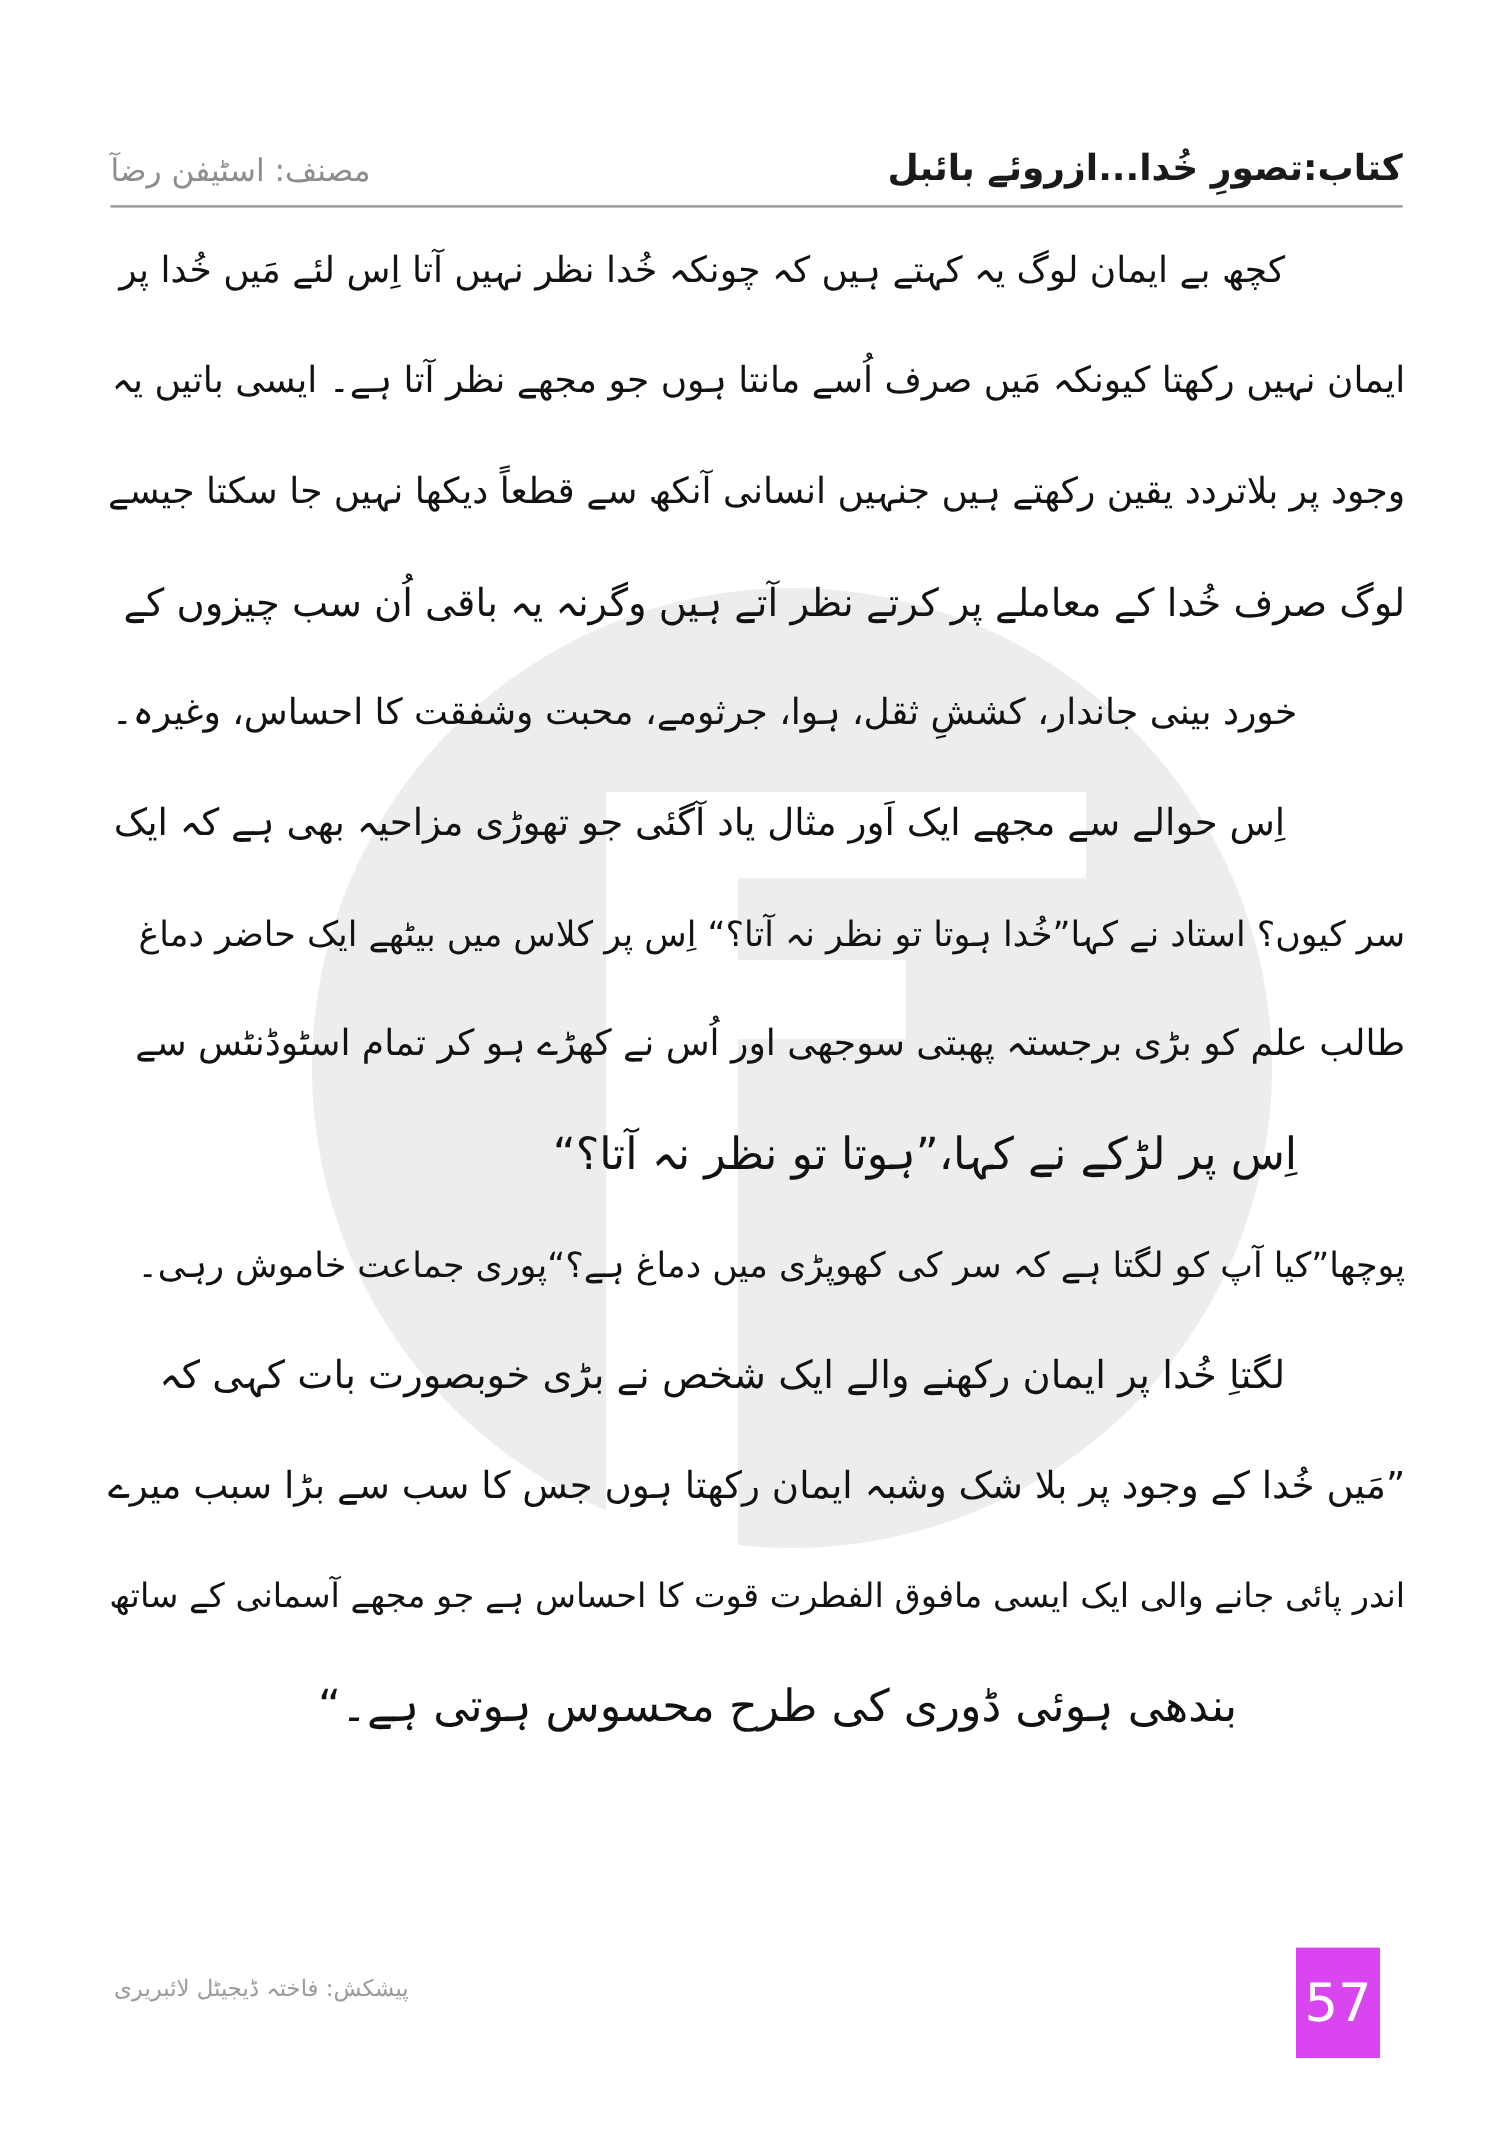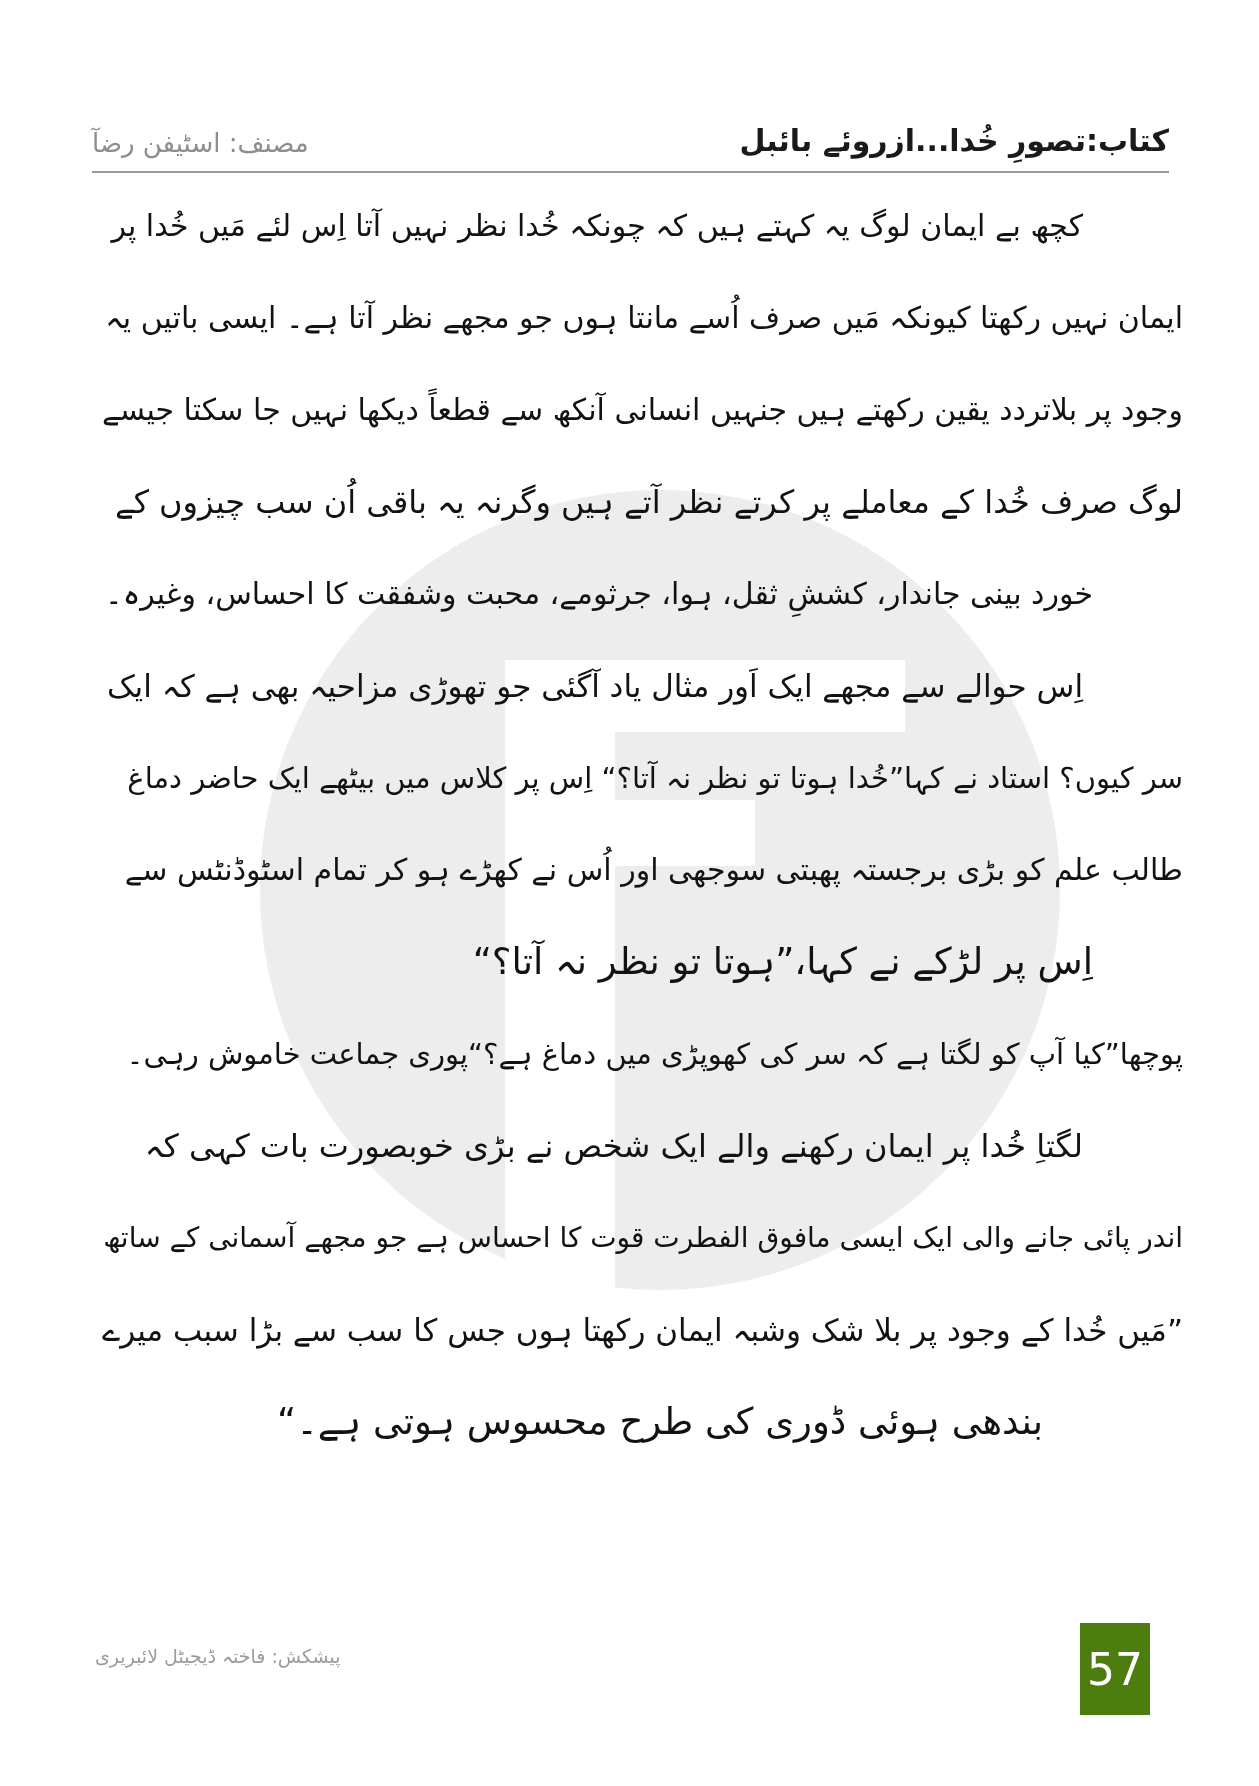--- a/index.html
+++ b/index.html
@@ -33,21 +33,21 @@
     border-radius:50%;
     overflow:hidden;
     z-index:0;
   }
   .wm-bar{position:absolute;background:#ffffff;}
   .wm-v {left:245px;top:170px;width:110px;height:630px;}
   .wm-a1{left:245px;top:170px;width:400px;height:72px;}
   .wm-a2{left:245px;top:310px;width:250px;height:66px;}
   
   .body-text{
-    position:absolute;left:90px;right:76px;top:180px;
+    position:absolute;left:90px;right:88px;top:180px;
     z-index:1;
   }
   .line{
     direction:rtl;
     text-align:right;
     white-space:nowrap;
     height:92px;line-height:92px;
     font-size:37px;color:#121212;
     overflow:hidden;
   }
@@ -95,24 +95,24 @@
     </div>
     <div>
       <div class="line ind" style="font-size: 31px;">اِس حوالے سے مجھے ایک اَور مثال یاد آگئی جو تھوڑی مزاحیہ بھی ہے کہ ایک</div>
       <div class="line" style="font-size: 29px;">سر کیوں؟ استاد نے کہا”خُدا ہوتا تو نظر نہ آتا؟“ اِس پر کلاس میں بیٹھے ایک حاضر دماغ</div>
       <div class="line" style="font-size: 30px;">طالب علم کو بڑی برجستہ پھبتی سوجھی اور اُس نے کھڑے ہو کر تمام اسٹوڈنٹس سے</div>
       <div class="line ind-last">اِس پر لڑکے نے کہا،”ہوتا تو نظر نہ آتا؟“</div>
       <div class="line" style="font-size: 29px;">پوچھا”کیا آپ کو لگتا ہے کہ سر کی کھوپڑی میں دماغ ہے؟“پوری جماعت خاموش رہی۔</div>
     </div>
     <div>
       <div class="line ind" style="font-size: 32px;">لگتاِ خُدا پر ایمان رکھنے والے ایک شخص نے بڑی خوبصورت بات کہی کہ</div>
+      <div class="line" style="font-size: 31px;">”مَیں خُدا کے وجود پر بلا شک وشبہ ایمان رکھتا ہوں جس کا سب سے بڑا سبب میرے</div>
       <div class="line" style="font-size: 28px;">اندر پائی جانے والی ایک ایسی مافوق الفطرت قوت کا احساس ہے جو مجھے آسمانی کے ساتھ</div>
-      <div class="line" style="font-size: 31px;">”مَیں خُدا کے وجود پر بلا شک وشبہ ایمان رکھتا ہوں جس کا سب سے بڑا سبب میرے</div>
       <div class="line ind-lg">بندھی ہوئی ڈوری کی طرح محسوس ہوتی ہے۔“</div>
     </div>
   </div>
 
   <div class="footer-credit">پیشکش: فاختہ ڈیجیٹل لائبریری</div>
-  <div class="page-badge" id="page-badge" style="background: #4d7c0f;">
+  <div class="page-badge" id="page-badge" style="background: #d946ef;">
     <span>57</span>
   </div>
 
 </div>
 
 </body></html>

